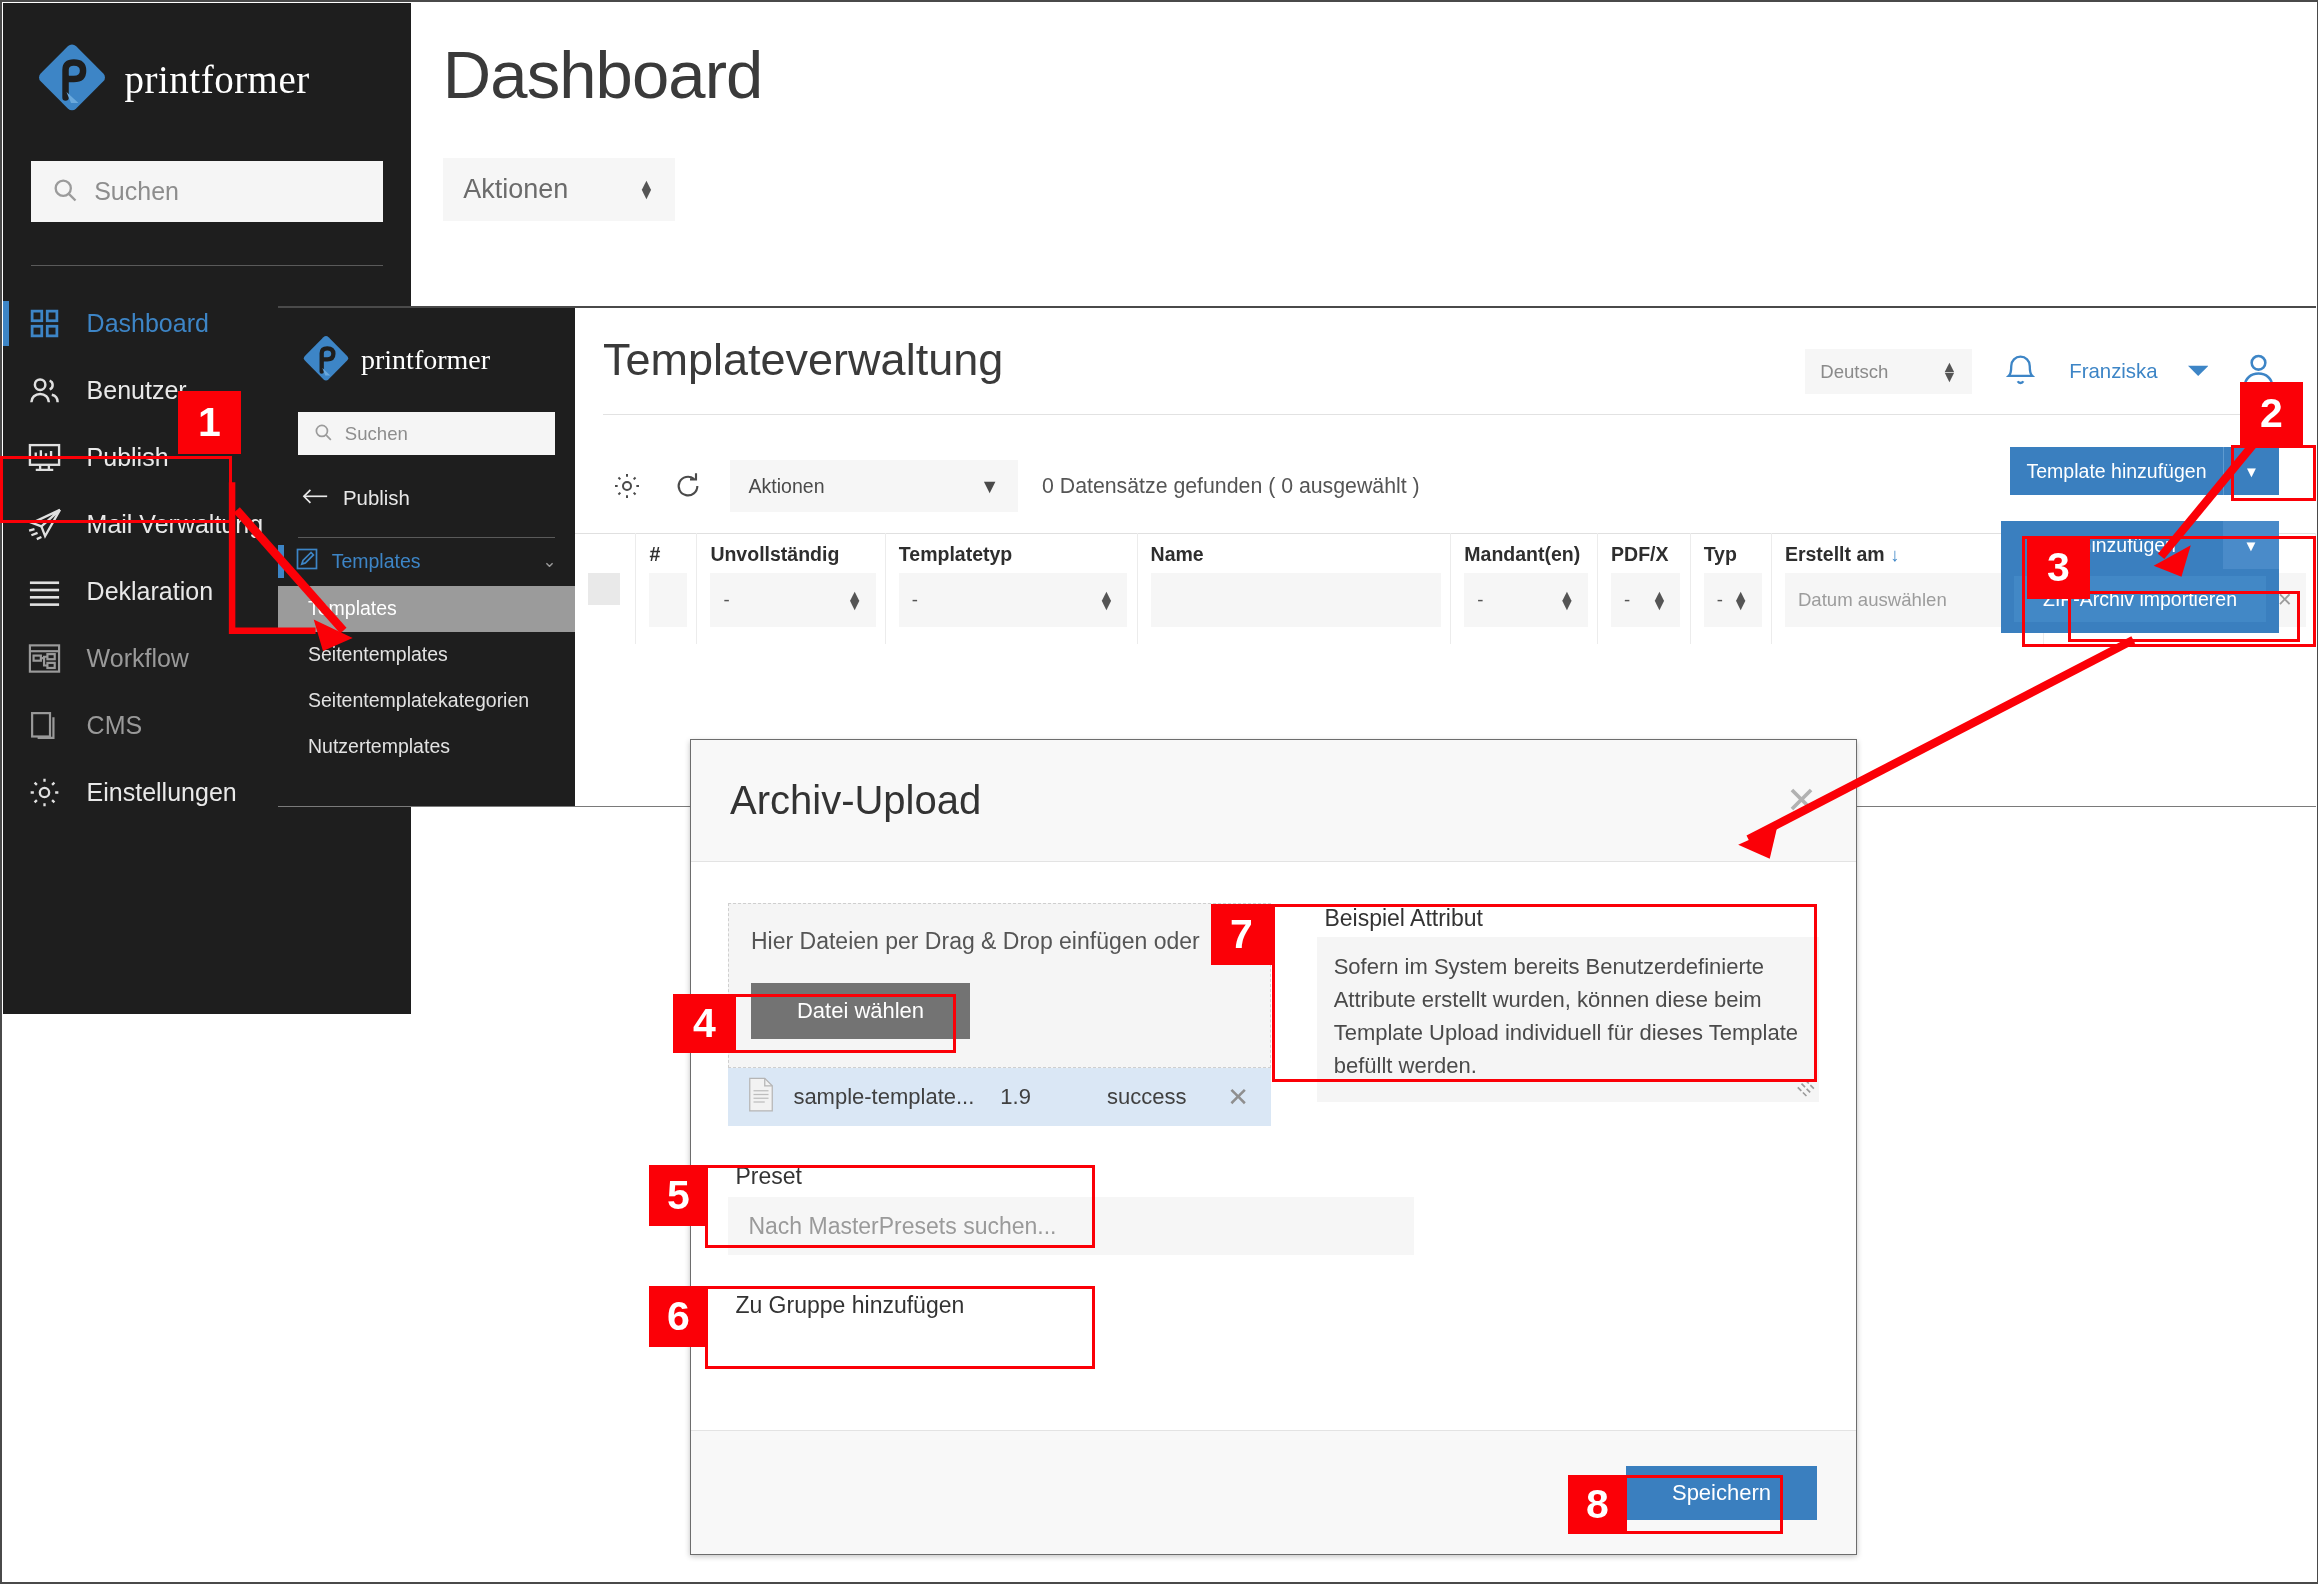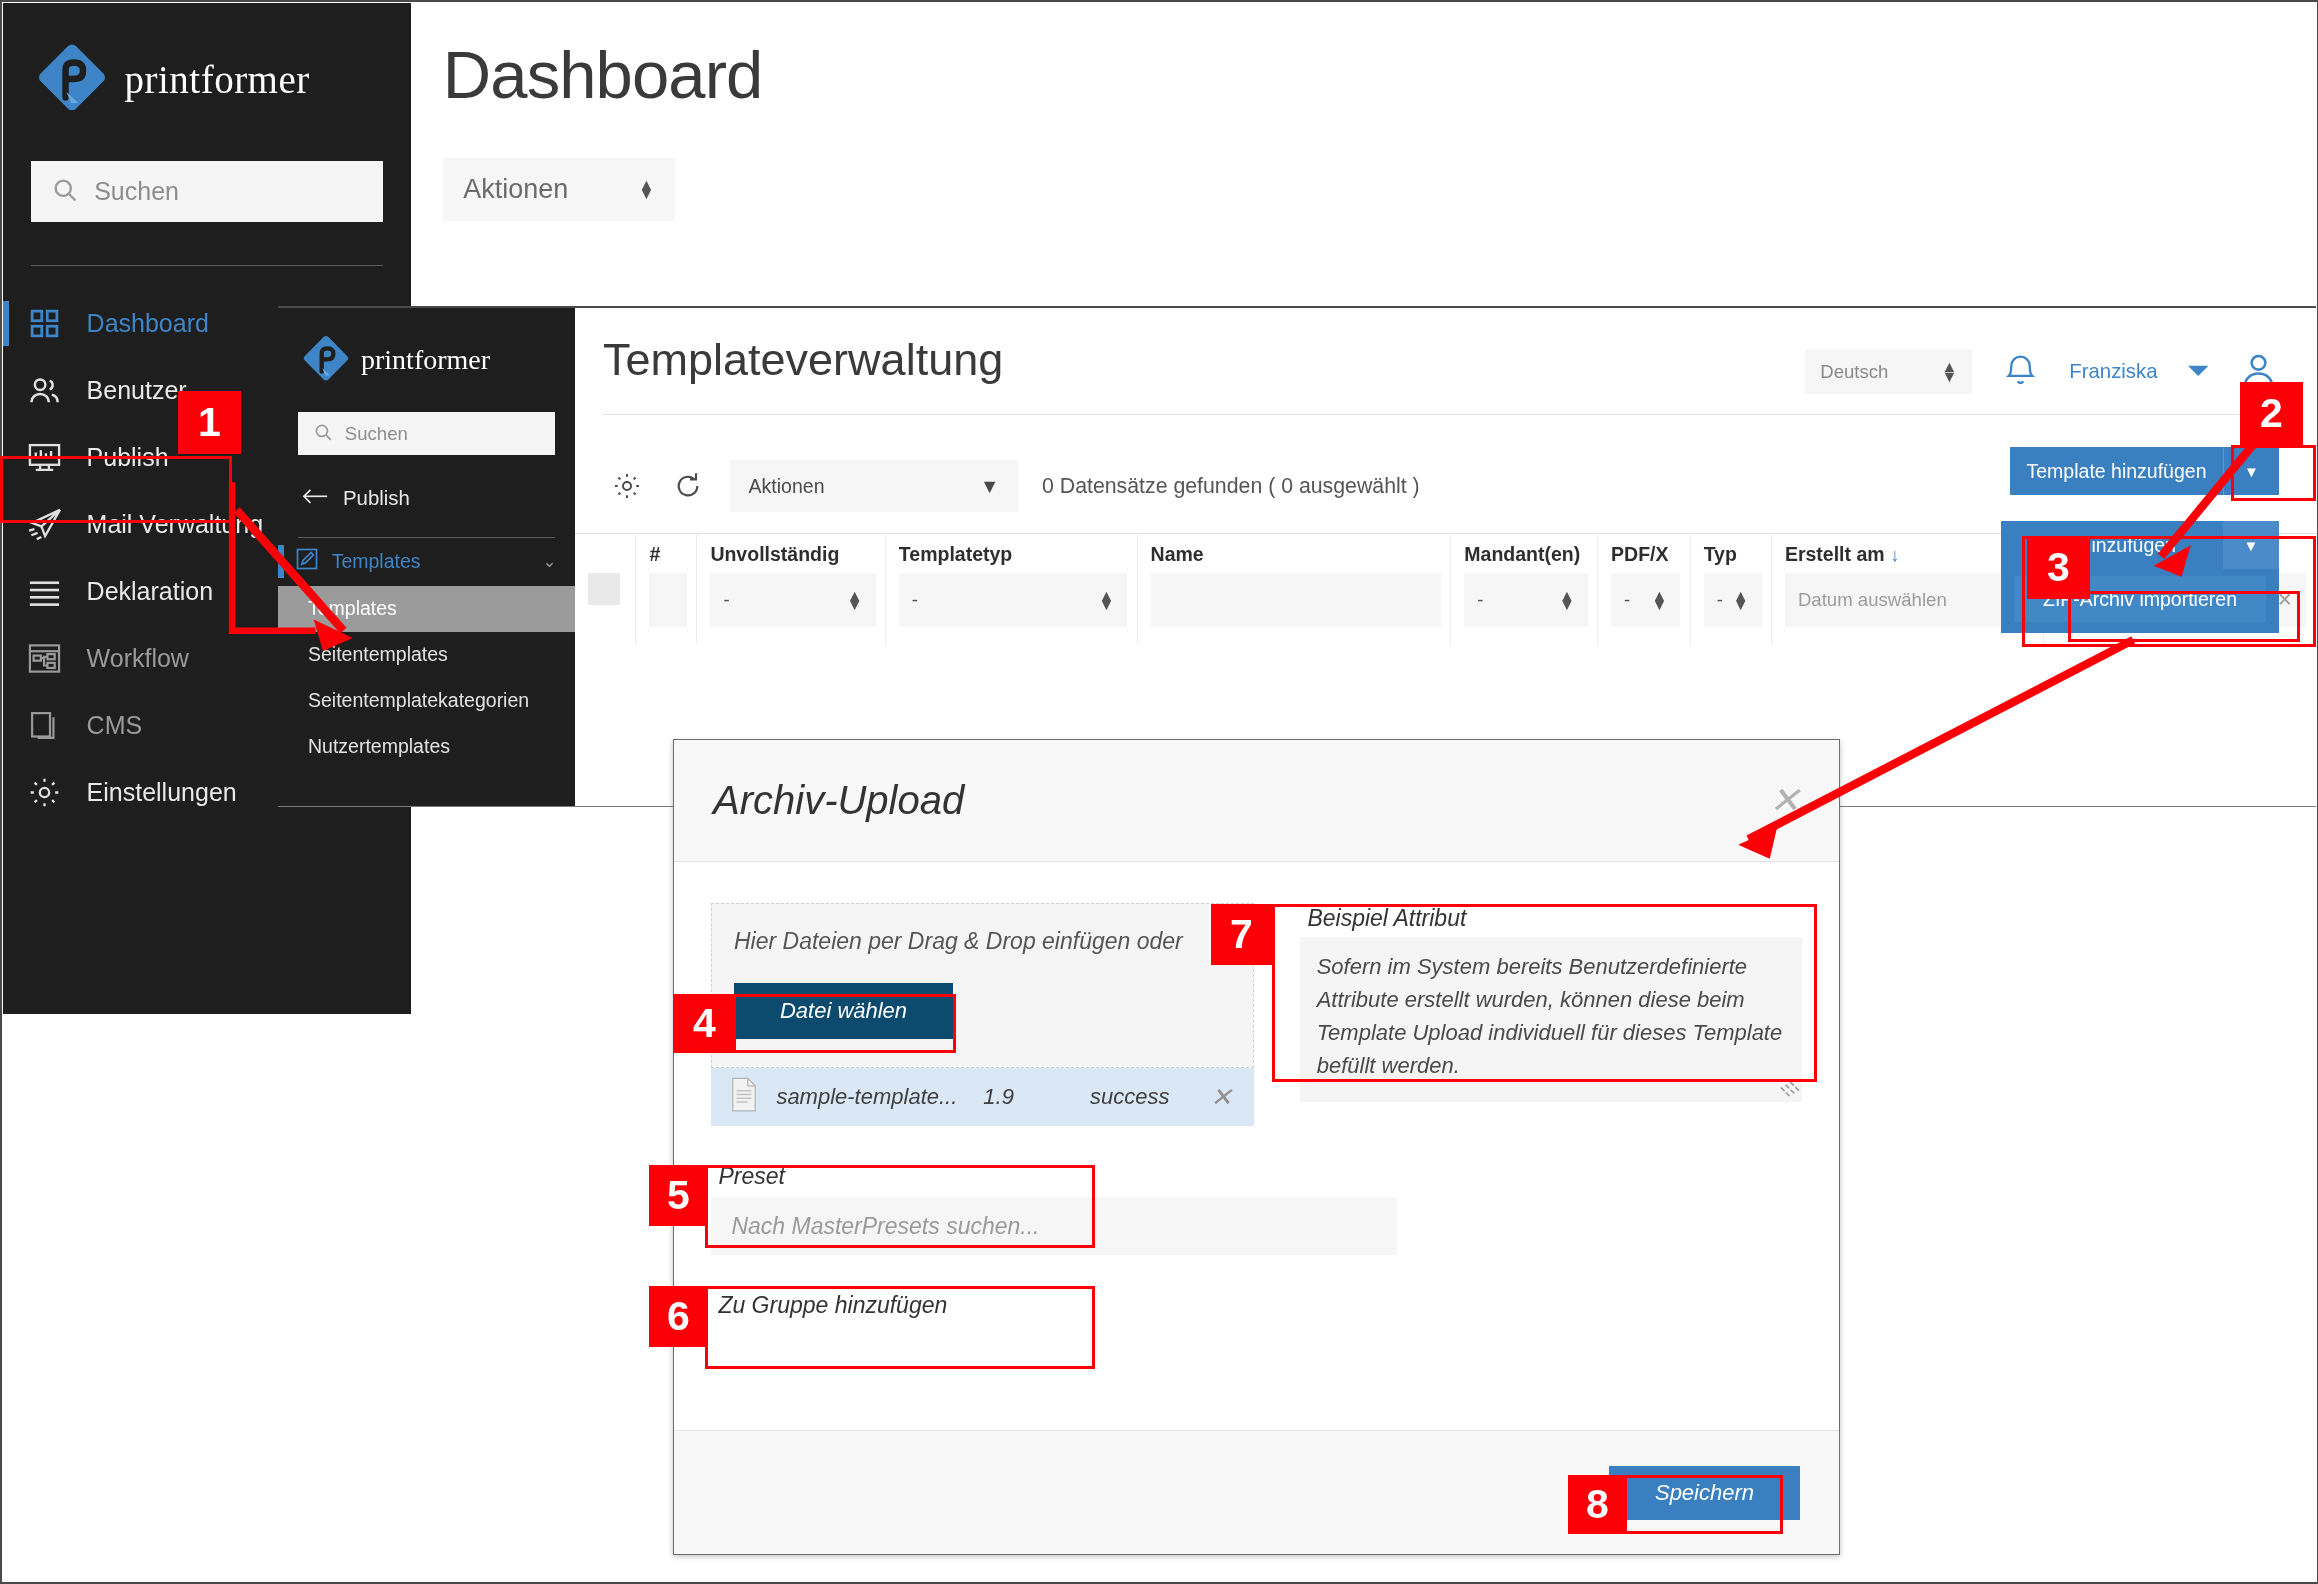--- a/index.html
+++ b/index.html
@@ -131,38 +131,38 @@
     position:absolute; right:37px; top:213px; width:278px; background:#3a7fbf;
     padding:0 0 11px 0;
   }
   .dd-top { display:flex; }
   .dd-main { flex:1; height:48px; color:#fff; font-size:19.5px; display:flex; align-items:center; justify-content:center; }
   .dd-caret { width:56px; height:48px; background:#4a8bc9; display:flex; align-items:center; justify-content:center; color:#fff; font-size:15px; }
   .dd-item { margin:7.4px 13px 0 13px; height:46px; background:#4288c6; color:#fff; font-size:19.5px; display:flex; align-items:center; justify-content:center; }
 
   
   .modal {
-    position:absolute; left:673px; top:739px; width:1167px; height:816px;
-    background:#fff; border:1.9px solid #6d6d6d; box-shadow:0 1.9px 5.6px rgba(0,0,0,.25);font-style:italic;
+    position:absolute; left:690px; top:739px; width:1167px; height:816px;
+    background:#fff; border:1.9px solid #6d6d6d; box-shadow:0 1.9px 5.6px rgba(0,0,0,.25);
   }
   .modal-head {
     height:122px; background:#f8f8f8; border-bottom:0.9px solid #e3e3e3;
     display:flex; align-items:center; justify-content:space-between; padding:0 39px 0 39px;
   }
   .modal-title { font-size:40px; color:#333; }
   .modal-x { color:#b2b2b2; font-size:37px; line-height:1; }
   .modal-body { padding:41px 37px 0 37px; position:relative; height:568px; }
 
   .upload-row { display:flex; gap:46px; align-items:flex-start; }
   .dropzone {
     width:543px; border:1.9px dashed #cfcfcf; background:#f5f5f5;
     padding:24px 22px 28px 22px;
   }
   .dz-text { font-size:23px; color:#555; }
-  .choose-btn { margin-top:28px; width:219px; height:56px; background:#0c4a6e; color:#fff; font-size:22px;
+  .choose-btn { margin-top:28px; width:219px; height:56px; background:#737373; color:#fff; font-size:22px;
                 display:flex; align-items:center; justify-content:center; }
   .filerow {
     width:543px; height:58px; background:#dae7f5; display:flex; align-items:center;
     padding:0 22px 0 16.7px; gap:16.7px; font-size:22px; color:#404040;
   }
   .file-name { flex:0 0 auto; }
   .file-size { margin-left:9.3px; }
   .file-status { margin-left:auto; color:#404040; }
   .file-x { margin-left:24px; color:#8f8f8f; font-size:26px; }
 

